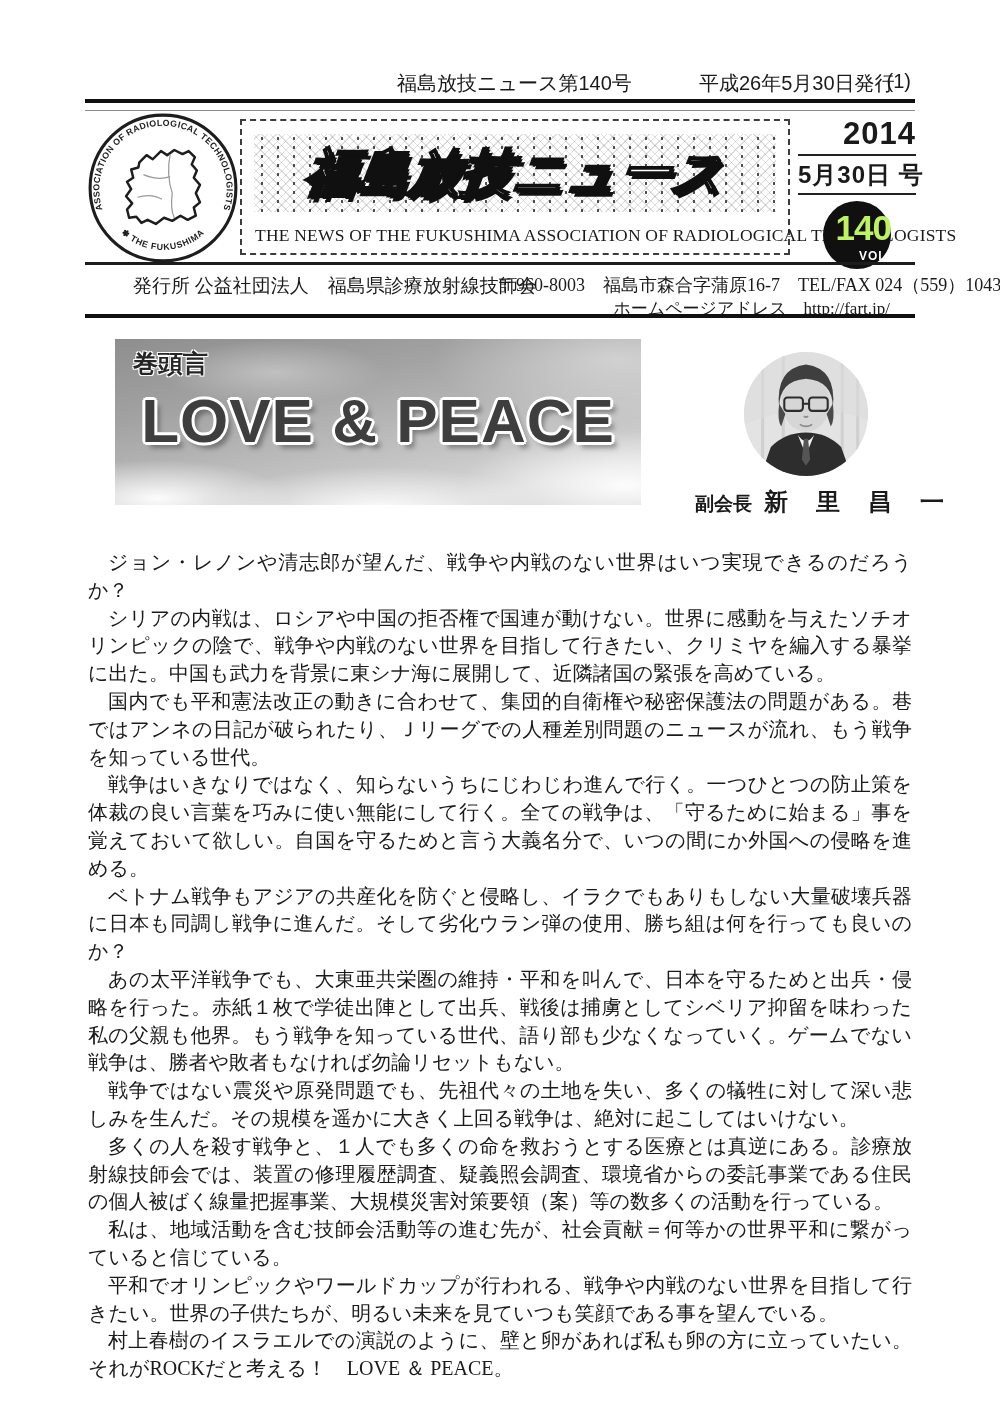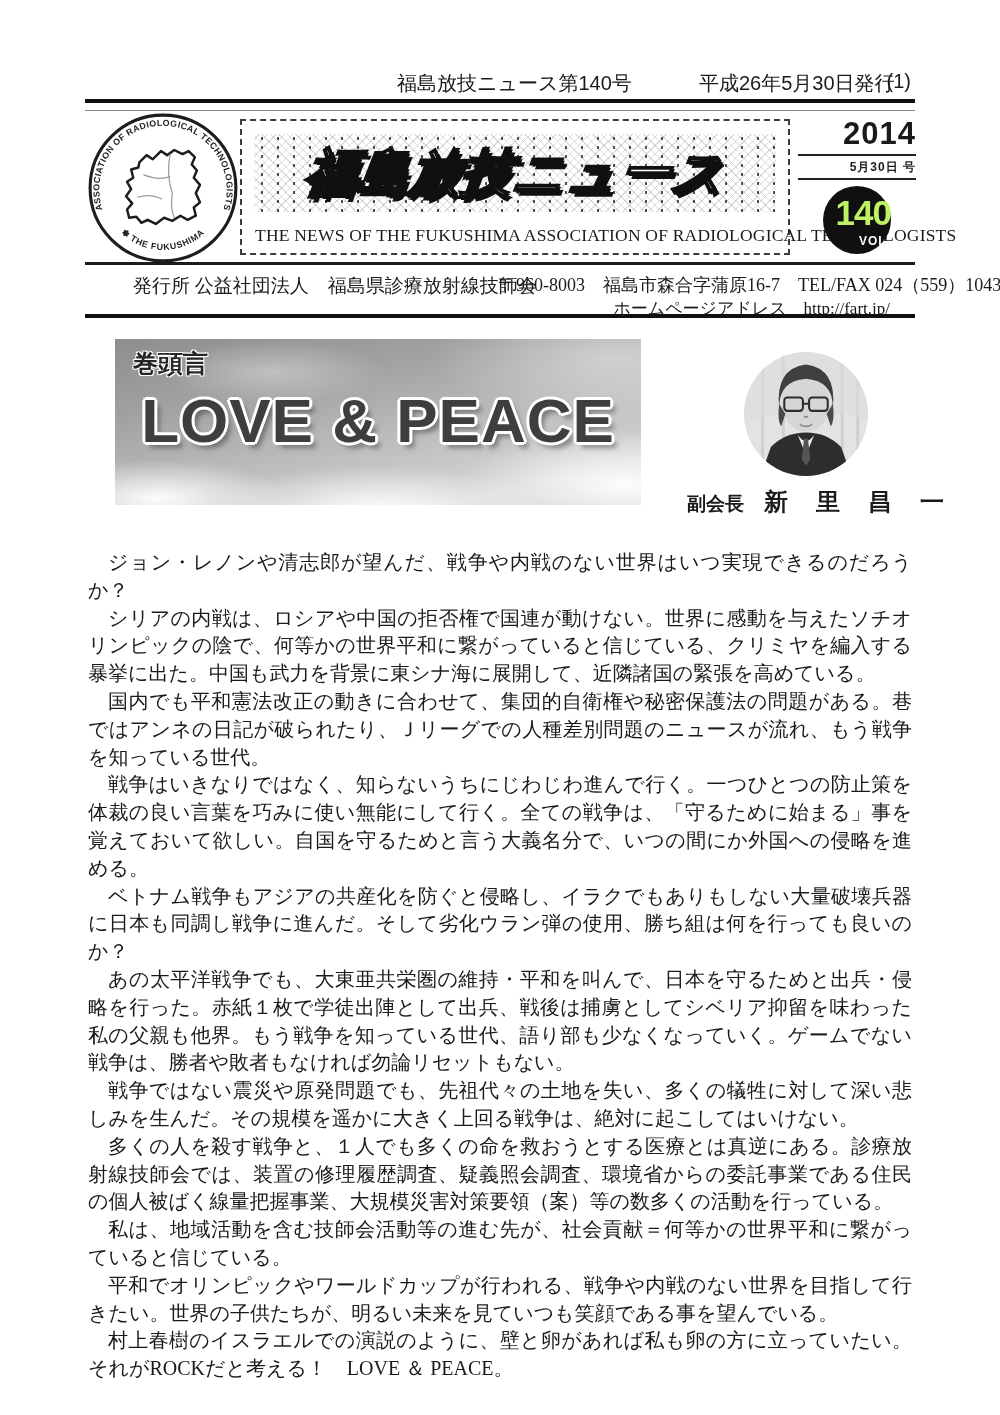--- a/index.html
+++ b/index.html
@@ -30,21 +30,21 @@
   .masttitle{font-family:"Liberation Sans","DejaVu Sans",sans-serif;font-weight:800;font-style:italic;
     font-size:51px;letter-spacing:1px;color:#fff;transform:skewX(-8deg);
     -webkit-text-stroke:2.2px #101010;
     text-shadow:5px 5px 0 #101010,2px 2px 0 #101010;white-space:nowrap;}
   .masten{position:absolute;left:13px;right:10px;bottom:7px;font-size:17.5px;letter-spacing:.2px;white-space:nowrap;}
 
   
   .volcol{position:absolute;left:798px;top:116px;width:118px;text-align:right;}
   .vol-year{font-size:31px;font-weight:bold;letter-spacing:1px;}
   .vol-hr{border:none;border-top:2px solid #222;margin:2px 0 3px 0;}
-  .vol-date{font-size:12px;font-weight:bold;letter-spacing:1px;white-space:nowrap;}
+  .vol-date{font-size:24px;font-weight:bold;letter-spacing:1px;white-space:nowrap;}
   .vol-badge{position:relative;width:68px;height:68px;margin:6px auto 0 auto;border-radius:50%;background:#101010;}
   .vol-num{position:absolute;top:7px;left:0;right:0;color:#bef264;font-weight:800;font-size:35px;letter-spacing:-1px;}
   .vol-lbl{position:absolute;bottom:6px;left:0;right:0;color:#fff;font-weight:bold;font-size:12px;letter-spacing:1px;}
   .rule-mid{position:absolute;top:262px;left:85px;width:830px;border-top:3px solid #1c1c1c;}
 
   
   .pub1{position:absolute;top:273px;left:85px;width:830px;font-size:19px;white-space:nowrap;}
   .pub1 .p-issuer{position:absolute;left:48px;}
   .pub1 .p-addr{position:absolute;left:413px;font-size:18px;}
   .pub2{position:absolute;top:297px;left:85px;width:805px;text-align:right;font-size:17px;}
@@ -61,21 +61,21 @@
       linear-gradient(168deg,#8e8e8e 0%,#a2a2a2 30%,#bdbdbd 58%,#d6d6d6 85%,#cdcdcd 100%);}
   .kicker{position:absolute;left:18px;top:8px;font-size:25px;font-weight:bold;color:#262626;
     text-shadow:1px 1px 0 #fff,-1px -1px 0 #fff,1px -1px 0 #fff,-1px 1px 0 #fff;}
   .feat-title{position:absolute;left:0;right:0;top:46px;text-align:center;
     font-family:"Liberation Sans","DejaVu Sans",sans-serif;font-weight:800;font-size:62px;letter-spacing:1px;
     color:#3e3e3e;white-space:nowrap;
     text-shadow:-2px -2px 0 #fff,2px -2px 0 #fff,-2px 2px 0 #fff,2px 2px 0 #fff,0 -3px 0 #fff,0 3px 0 #fff,-3px 0 0 #fff,3px 0 0 #fff,5px 6px 5px rgba(0,0,0,.35);}
 
   
   .portrait{position:absolute;left:744px;top:352px;width:124px;height:124px;border-radius:50%;overflow:hidden;}
-  .author{position:absolute;top:486px;right:86px;display:flex;align-items:baseline;gap:20px;white-space:nowrap;}
+  .author{position:absolute;top:486px;right:86px;display:flex;align-items:baseline;gap:12px;white-space:nowrap;}
   .author .role{font-size:19px;font-weight:bold;}
   .author .name{font-size:24px;font-weight:bold;letter-spacing:2px;}
 
   
   .article{position:absolute;top:549px;left:88px;width:824px;font-size:20px;line-height:27.8px;
     text-align:justify;}
   .article p{margin:0;text-indent:1em;}
 </style>
 </head>
 <body>
@@ -157,21 +157,21 @@
       <path d="M58,62 Q60,64 62,62 M54,70 Q60,74 66,70" fill="none" stroke="#8a8a8a" stroke-width="1.6"></path>
     </svg>
   </div>
   <div class="author">
     <span class="role sans">副会長</span>
     <span class="name sans">新　里　昌　一</span>
   </div>
 
   <div class="article">
       <p>ジョン・レノンや清志郎が望んだ、戦争や内戦のない世界はいつ実現できるのだろうか？</p>
-      <p>シリアの内戦は、ロシアや中国の拒否権で国連が動けない。世界に感動を与えたソチオリンピックの陰で、何等かの世界平和に繋がっていると信じている、クリミヤを編入する暴挙に出た。中国も武力を背景に東シナ海に展開して、近隣諸国の緊張を高めている。</p>
+      <p>シリアの内戦は、ロシアや中国の拒否権で国連が動けない。世界に感動を与えたソチオリンピックの陰で、戦争や内戦のない世界を目指して行きたい、クリミヤを編入する暴挙に出た。中国も武力を背景に東シナ海に展開して、近隣諸国の緊張を高めている。</p>
       <p>国内でも平和憲法改正の動きに合わせて、集団的自衛権や秘密保護法の問題がある。巷ではアンネの日記が破られたり、Ｊリーグでの人種差別問題のニュースが流れ、もう戦争を知っている世代。</p>
       <p>戦争はいきなりではなく、知らないうちにじわじわ進んで行く。一つひとつの防止策を体裁の良い言葉を巧みに使い無能にして行く。全ての戦争は、「守るために始まる」事を覚えておいて欲しい。自国を守るためと言う大義名分で、いつの間にか外国への侵略を進める。</p>
       <p>ベトナム戦争もアジアの共産化を防ぐと侵略し、イラクでもありもしない大量破壊兵器に日本も同調し戦争に進んだ。そして劣化ウラン弾の使用、勝ち組は何を行っても良いのか？</p>
       <p>あの太平洋戦争でも、大東亜共栄圏の維持・平和を叫んで、日本を守るためと出兵・侵略を行った。赤紙１枚で学徒出陣として出兵、戦後は捕虜としてシベリア抑留を味わった私の父親も他界。もう戦争を知っている世代、語り部も少なくなっていく。ゲームでない戦争は、勝者や敗者もなければ勿論リセットもない。</p>
       <p>戦争ではない震災や原発問題でも、先祖代々の土地を失い、多くの犠牲に対して深い悲しみを生んだ。その規模を遥かに大きく上回る戦争は、絶対に起こしてはいけない。</p>
       <p>多くの人を殺す戦争と、１人でも多くの命を救おうとする医療とは真逆にある。診療放射線技師会では、装置の修理履歴調査、疑義照会調査、環境省からの委託事業である住民の個人被ばく線量把握事業、大規模災害対策要領（案）等の数多くの活動を行っている。</p>
       <p>私は、地域活動を含む技師会活動等の進む先が、社会貢献＝何等かの世界平和に繋がっていると信じている。</p>
       <p>平和でオリンピックやワールドカップが行われる、戦争や内戦のない世界を目指して行きたい。世界の子供たちが、明るい未来を見ていつも笑顔である事を望んでいる。</p>
       <p>村上春樹のイスラエルでの演説のように、壁と卵があれば私も卵の方に立っていたい。それがROCKだと考える！　LOVE ＆ PEACE。</p>
     </div>

